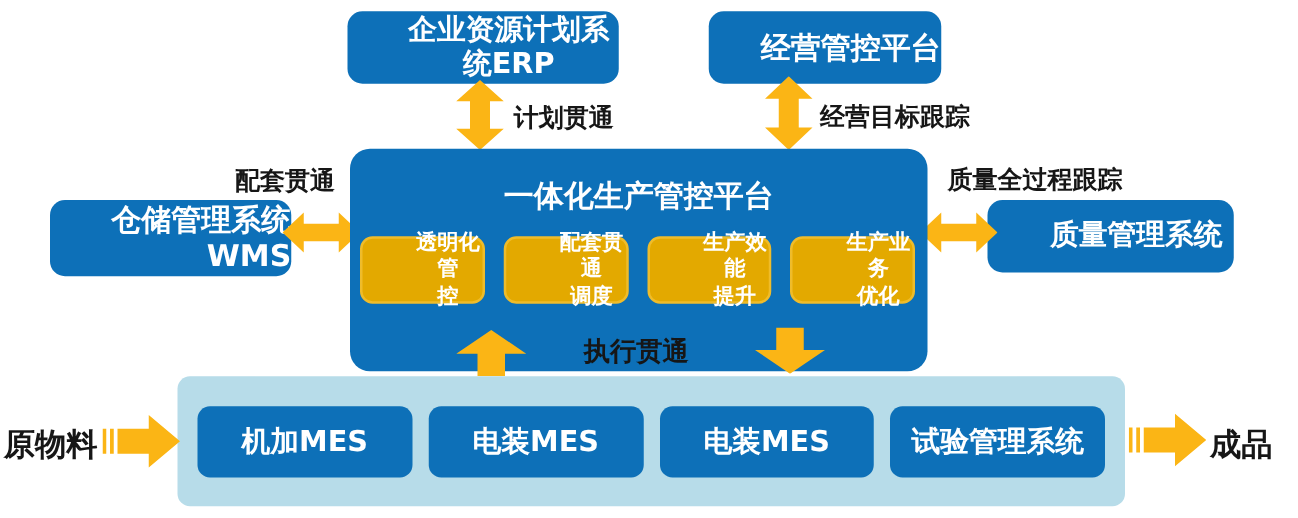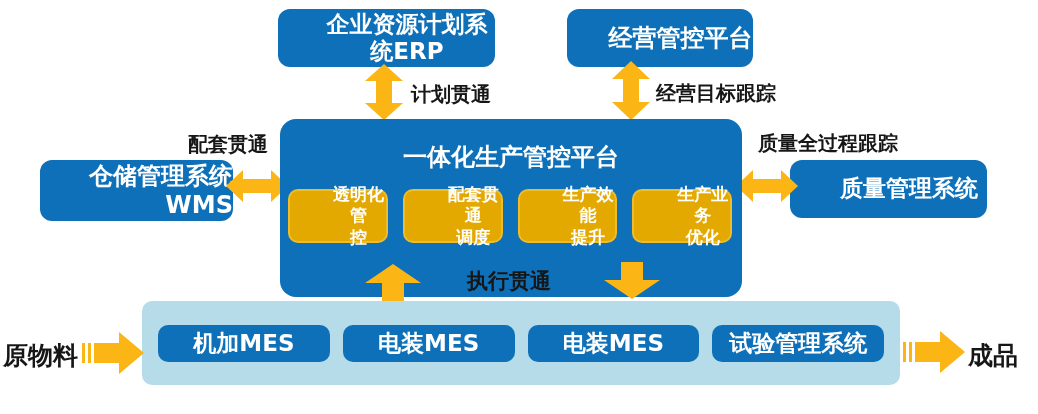--- a/index.html
+++ b/index.html
@@ -65,21 +65,21 @@
     flex-direction: column;
     align-items: center;
     justify-content: center;
     text-align: center;
     line-height: 1.25;
     padding-left: 41px;
   }
   .mes-layer {
     position: absolute;
     left: 142px; top: 301px;
-    width: 758px; height: 84px;
+    width: 758px; height: 104px;
     background: #B7DCE9;
     border-radius: 10px;
     display: flex;
     gap: 13px;
     padding: 24px 16px 23px 16px;
   }
   .mesbox {
     flex: 1;
     background: #0D70B8;
     border-radius: 10px;

